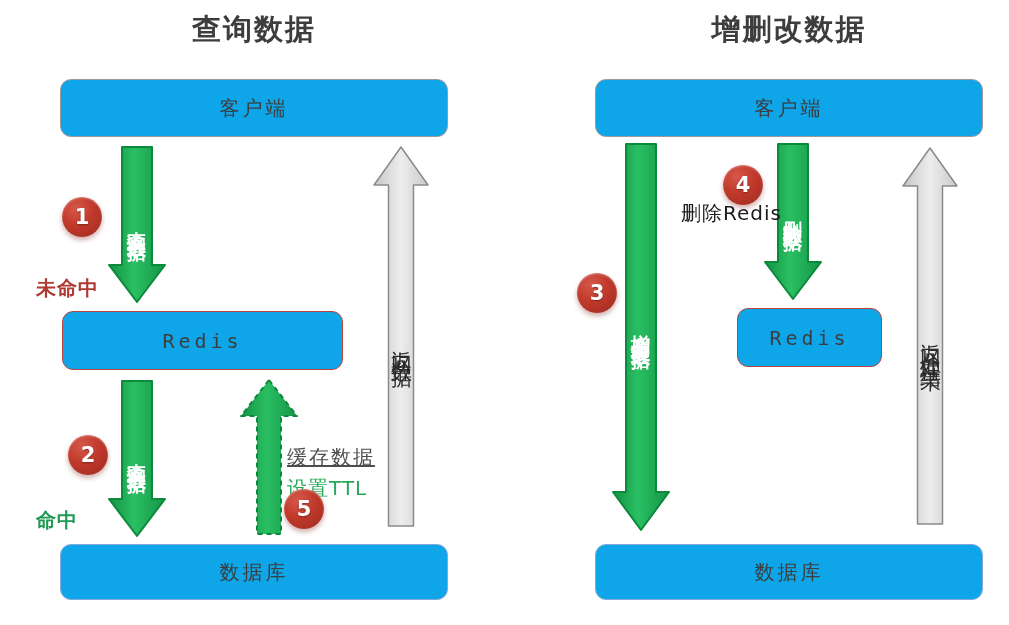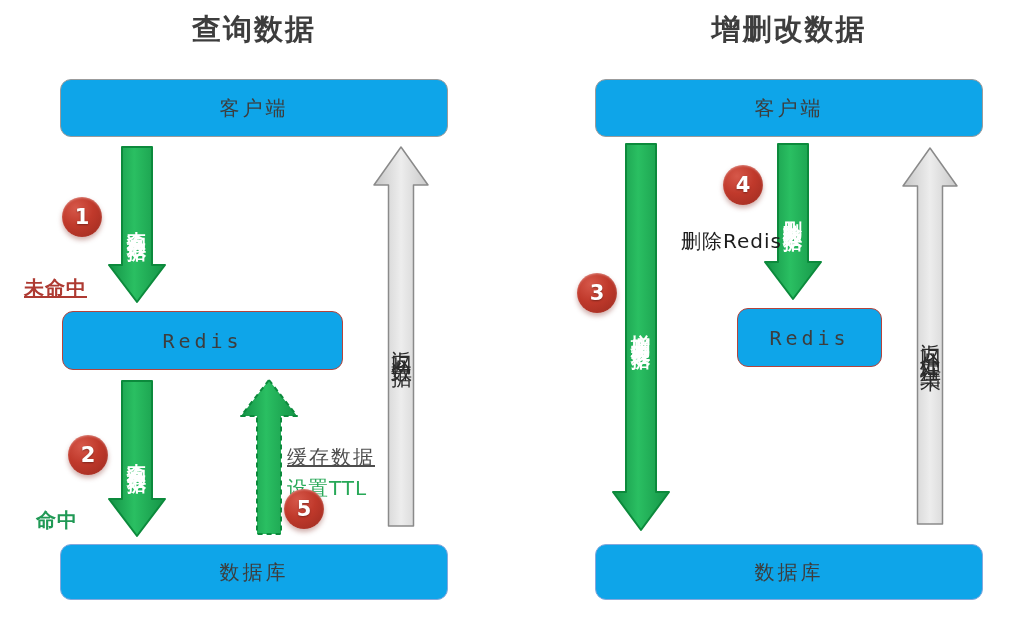--- a/index.html
+++ b/index.html
@@ -70,21 +70,21 @@
     <svg class="arrow-svg arrow-green" width="58" height="158" viewBox="0 0 58 158">
       <polygon points="14,1 44,1 44,119 57,119 29,156 1,119 14,119"></polygon>
     </svg>
   </div>
   <div class="abs vlabel vlabel-green" style="left:108px;top:158px;width:58px;height:132px;">
     <span>查询数据</span>
   </div>
   <div class="abs badge" style="left:62px;top:197px;">
     <span>1</span>
   </div>
-  <div class="abs side-label t-miss" style="left:24px;top:275px;text-decoration:underline;">未命中</div>
+  <div class="abs side-label t-miss" style="left:36px;top:275px;">未命中</div>
 
   <div class="abs box box-redis" style="left:62px;top:311px;width:281px;height:59px;">
     <span>Redis</span>
   </div>
 
   <div class="abs" style="left:108px;top:380px;">
     <svg class="arrow-svg arrow-green" width="58" height="158" viewBox="0 0 58 158">
       <polygon points="14,1 44,1 44,119 57,119 29,156 1,119 14,119"></polygon>
     </svg>
   </div>
@@ -142,21 +142,21 @@
     <svg class="arrow-svg arrow-green" width="58" height="158" viewBox="0 0 58 158">
       <polygon points="14,1 44,1 44,119 57,119 29,156 1,119 14,119"></polygon>
     </svg>
   </div>
   <div class="abs vlabel vlabel-green" style="left:764px;top:152px;width:58px;height:124px;">
     <span>删除数据</span>
   </div>
   <div class="abs badge" style="left:723px;top:165px;">
     <span>4</span>
   </div>
-  <div class="abs side-label t-plain" style="left:681px;top:228px;">删除Redis</div>
+  <div class="abs side-label t-plain" style="left:681px;top:200px;">删除Redis</div>
 
   <div class="abs box box-redis" style="left:737px;top:308px;width:145px;height:59px;">
     <span>Redis</span>
   </div>
 
   <div class="abs" style="left:902px;top:147px;">
     <svg class="arrow-svg arrow-gray" width="56" height="378" viewBox="0 0 56 378">
       <polygon points="28,1 55,39 40.5,39 40.5,377 15.5,377 15.5,39 1,39"></polygon>
     </svg>
   </div>

